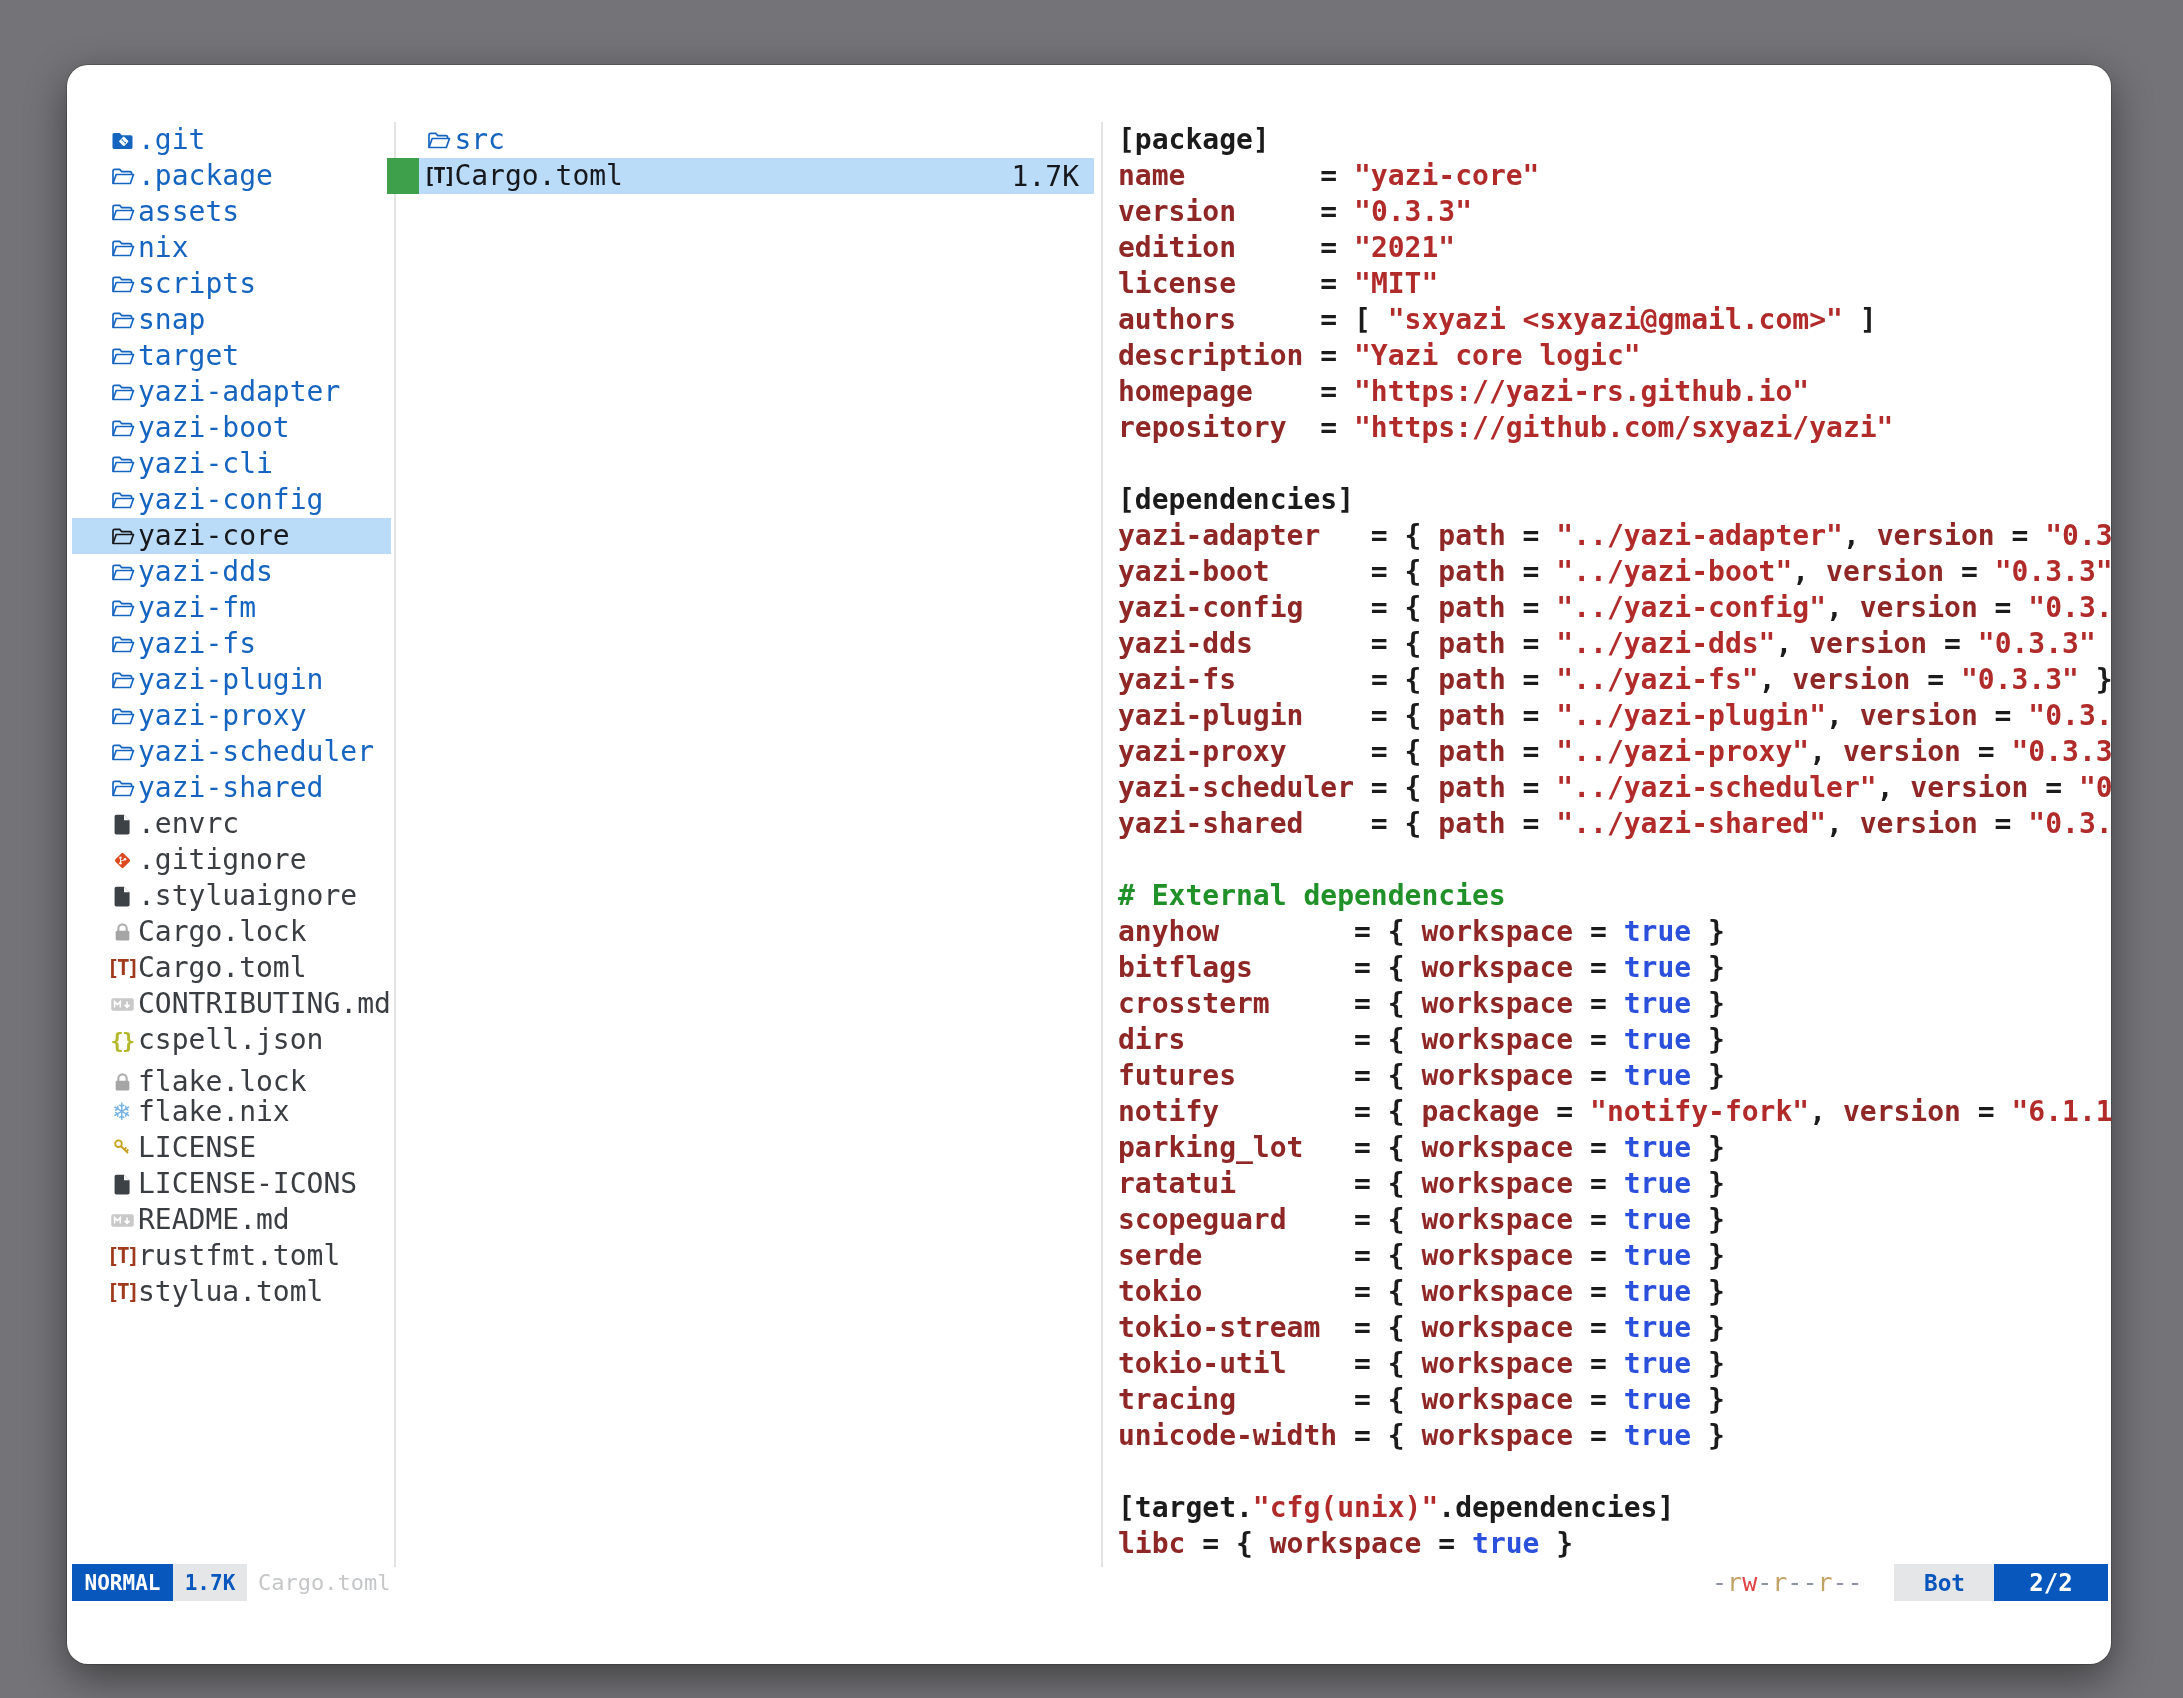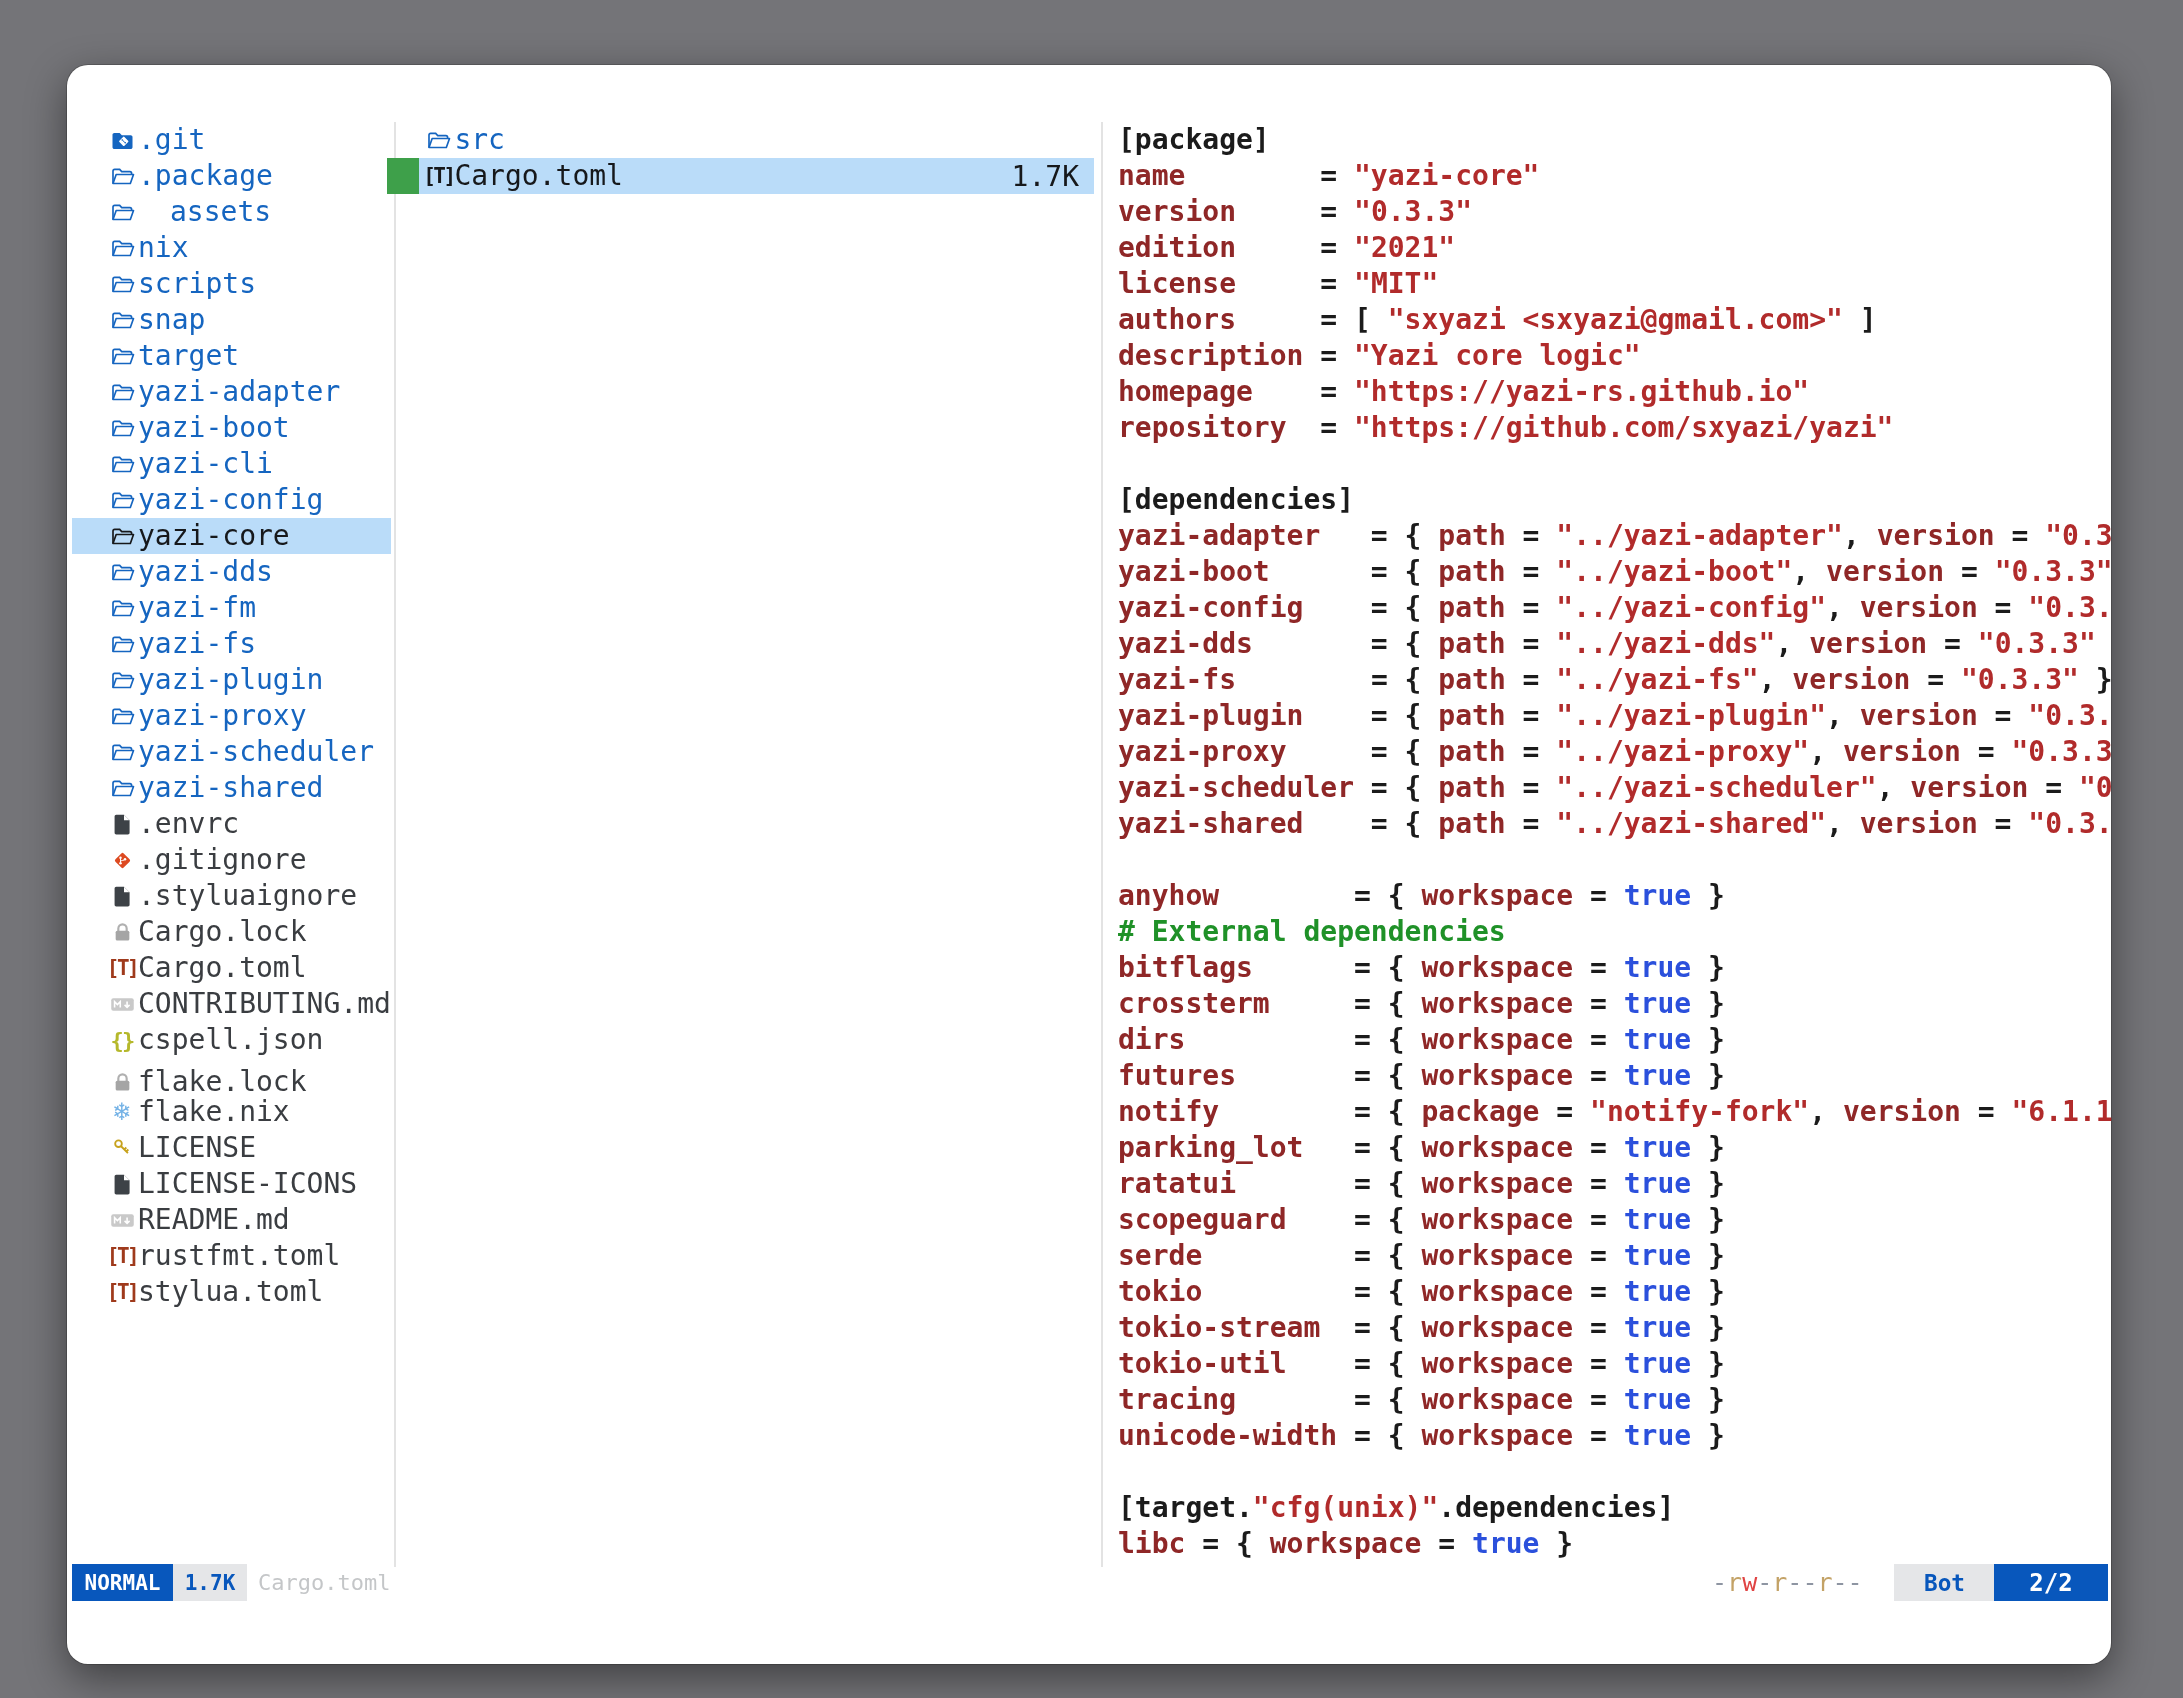--- a/index.html
+++ b/index.html
@@ -83,21 +83,21 @@
               <circle cx="14.7" cy="14.4" r="1" fill="currentColor"></circle>
               <circle cx="18.3" cy="17.7" r="1" fill="currentColor"></circle>
               <path d="M15.3 15 l2.4 2.2" stroke="currentColor" stroke-width="1.2"></path>
             </svg></span><span class="label">.git</span></span></div>
       <div class="row kind-folder"><span class="rowbody" style="display: flex; align-items: center; flex: 1 1 0%;"><span class="icon"><svg width="25" height="25" viewBox="0 0 30 30" xmlns="http://www.w3.org/2000/svg">
               <g fill="none" stroke="currentColor" stroke-width="2">
                 <path d="M3.6 23.4 V8.4 C3.6 7.3 4.5 6.4 5.6 6.4 h6 l2.5 2.7 h9.8 c1.1 0 2 .9 2 2 v1.5"></path>
                 <path d="M3.6 23.4 L7.4 12.6 H28.2 L24.4 23.4 Z" stroke-linejoin="round"></path>
               </g>
             </svg></span><span class="label">.package</span></span></div>
-      <div class="row kind-folder"><span class="rowbody" style="display: flex; align-items: flex-start; flex: 1 1 0%; gap: 32px;"><span class="icon"><svg width="25" height="25" viewBox="0 0 30 30" xmlns="http://www.w3.org/2000/svg">
+      <div class="row kind-folder"><span class="rowbody" style="display: flex; align-items: flex-start; flex: 1 1 0%;"><span class="icon"><svg width="25" height="25" viewBox="0 0 30 30" xmlns="http://www.w3.org/2000/svg">
               <g fill="none" stroke="currentColor" stroke-width="2">
                 <path d="M3.6 23.4 V8.4 C3.6 7.3 4.5 6.4 5.6 6.4 h6 l2.5 2.7 h9.8 c1.1 0 2 .9 2 2 v1.5"></path>
                 <path d="M3.6 23.4 L7.4 12.6 H28.2 L24.4 23.4 Z" stroke-linejoin="round"></path>
               </g>
             </svg></span><span class="label">assets</span></span></div>
       <div class="row kind-folder"><span class="rowbody" style="display: flex; align-items: center; flex: 1 1 0%;"><span class="icon"><svg width="25" height="25" viewBox="0 0 30 30" xmlns="http://www.w3.org/2000/svg">
               <g fill="none" stroke="currentColor" stroke-width="2">
                 <path d="M3.6 23.4 V8.4 C3.6 7.3 4.5 6.4 5.6 6.4 h6 l2.5 2.7 h9.8 c1.1 0 2 .9 2 2 v1.5"></path>
                 <path d="M3.6 23.4 L7.4 12.6 H28.2 L24.4 23.4 Z" stroke-linejoin="round"></path>
               </g>
@@ -263,22 +263,22 @@
       <div class="pline"><span class="tok-key">yazi-adapter</span><span class="tok-pun">   = { </span><span class="tok-key">path</span><span class="tok-pun"> = </span><span class="tok-str">"../yazi-adapter"</span><span class="tok-pun">, </span><span class="tok-key">version</span><span class="tok-pun"> = </span><span class="tok-str">"0.3</span></div>
       <div class="pline"><span class="tok-key">yazi-boot</span><span class="tok-pun">      = { </span><span class="tok-key">path</span><span class="tok-pun"> = </span><span class="tok-str">"../yazi-boot"</span><span class="tok-pun">, </span><span class="tok-key">version</span><span class="tok-pun"> = </span><span class="tok-str">"0.3.3"</span></div>
       <div class="pline"><span class="tok-key">yazi-config</span><span class="tok-pun">    = { </span><span class="tok-key">path</span><span class="tok-pun"> = </span><span class="tok-str">"../yazi-config"</span><span class="tok-pun">, </span><span class="tok-key">version</span><span class="tok-pun"> = </span><span class="tok-str">"0.3.</span></div>
       <div class="pline"><span class="tok-key">yazi-dds</span><span class="tok-pun">       = { </span><span class="tok-key">path</span><span class="tok-pun"> = </span><span class="tok-str">"../yazi-dds"</span><span class="tok-pun">, </span><span class="tok-key">version</span><span class="tok-pun"> = </span><span class="tok-str">"0.3.3"</span></div>
       <div class="pline"><span class="tok-key">yazi-fs</span><span class="tok-pun">        = { </span><span class="tok-key">path</span><span class="tok-pun"> = </span><span class="tok-str">"../yazi-fs"</span><span class="tok-pun">, </span><span class="tok-key">version</span><span class="tok-pun"> = </span><span class="tok-str">"0.3.3"</span><span class="tok-pun"> }</span></div>
       <div class="pline"><span class="tok-key">yazi-plugin</span><span class="tok-pun">    = { </span><span class="tok-key">path</span><span class="tok-pun"> = </span><span class="tok-str">"../yazi-plugin"</span><span class="tok-pun">, </span><span class="tok-key">version</span><span class="tok-pun"> = </span><span class="tok-str">"0.3.</span></div>
       <div class="pline"><span class="tok-key">yazi-proxy</span><span class="tok-pun">     = { </span><span class="tok-key">path</span><span class="tok-pun"> = </span><span class="tok-str">"../yazi-proxy"</span><span class="tok-pun">, </span><span class="tok-key">version</span><span class="tok-pun"> = </span><span class="tok-str">"0.3.3</span></div>
       <div class="pline"><span class="tok-key">yazi-scheduler</span><span class="tok-pun"> = { </span><span class="tok-key">path</span><span class="tok-pun"> = </span><span class="tok-str">"../yazi-scheduler"</span><span class="tok-pun">, </span><span class="tok-key">version</span><span class="tok-pun"> = </span><span class="tok-str">"0</span></div>
       <div class="pline"><span class="tok-key">yazi-shared</span><span class="tok-pun">    = { </span><span class="tok-key">path</span><span class="tok-pun"> = </span><span class="tok-str">"../yazi-shared"</span><span class="tok-pun">, </span><span class="tok-key">version</span><span class="tok-pun"> = </span><span class="tok-str">"0.3.</span></div>
       <div class="pline">&nbsp;</div>
+      <div class="pline"><span class="tok-cmt"># External dependencies</span></div>
       <div class="pline"><span class="tok-key">anyhow</span><span class="tok-pun">        = { </span><span class="tok-key">workspace</span><span class="tok-pun"> = </span><span class="tok-bool">true</span><span class="tok-pun"> }</span></div>
-      <div class="pline"><span class="tok-cmt"># External dependencies</span></div>
       <div class="pline"><span class="tok-key">bitflags</span><span class="tok-pun">      = { </span><span class="tok-key">workspace</span><span class="tok-pun"> = </span><span class="tok-bool">true</span><span class="tok-pun"> }</span></div>
       <div class="pline"><span class="tok-key">crossterm</span><span class="tok-pun">     = { </span><span class="tok-key">workspace</span><span class="tok-pun"> = </span><span class="tok-bool">true</span><span class="tok-pun"> }</span></div>
       <div class="pline"><span class="tok-key">dirs</span><span class="tok-pun">          = { </span><span class="tok-key">workspace</span><span class="tok-pun"> = </span><span class="tok-bool">true</span><span class="tok-pun"> }</span></div>
       <div class="pline"><span class="tok-key">futures</span><span class="tok-pun">       = { </span><span class="tok-key">workspace</span><span class="tok-pun"> = </span><span class="tok-bool">true</span><span class="tok-pun"> }</span></div>
       <div class="pline"><span class="tok-key">notify</span><span class="tok-pun">        = { </span><span class="tok-key">package</span><span class="tok-pun"> = </span><span class="tok-str">"notify-fork"</span><span class="tok-pun">, </span><span class="tok-key">version</span><span class="tok-pun"> = </span><span class="tok-str">"6.1.1</span></div>
       <div class="pline"><span class="tok-key">parking_lot</span><span class="tok-pun">   = { </span><span class="tok-key">workspace</span><span class="tok-pun"> = </span><span class="tok-bool">true</span><span class="tok-pun"> }</span></div>
       <div class="pline"><span class="tok-key">ratatui</span><span class="tok-pun">       = { </span><span class="tok-key">workspace</span><span class="tok-pun"> = </span><span class="tok-bool">true</span><span class="tok-pun"> }</span></div>
       <div class="pline"><span class="tok-key">scopeguard</span><span class="tok-pun">    = { </span><span class="tok-key">workspace</span><span class="tok-pun"> = </span><span class="tok-bool">true</span><span class="tok-pun"> }</span></div>
       <div class="pline"><span class="tok-key">serde</span><span class="tok-pun">         = { </span><span class="tok-key">workspace</span><span class="tok-pun"> = </span><span class="tok-bool">true</span><span class="tok-pun"> }</span></div>
       <div class="pline"><span class="tok-key">tokio</span><span class="tok-pun">         = { </span><span class="tok-key">workspace</span><span class="tok-pun"> = </span><span class="tok-bool">true</span><span class="tok-pun"> }</span></div>

